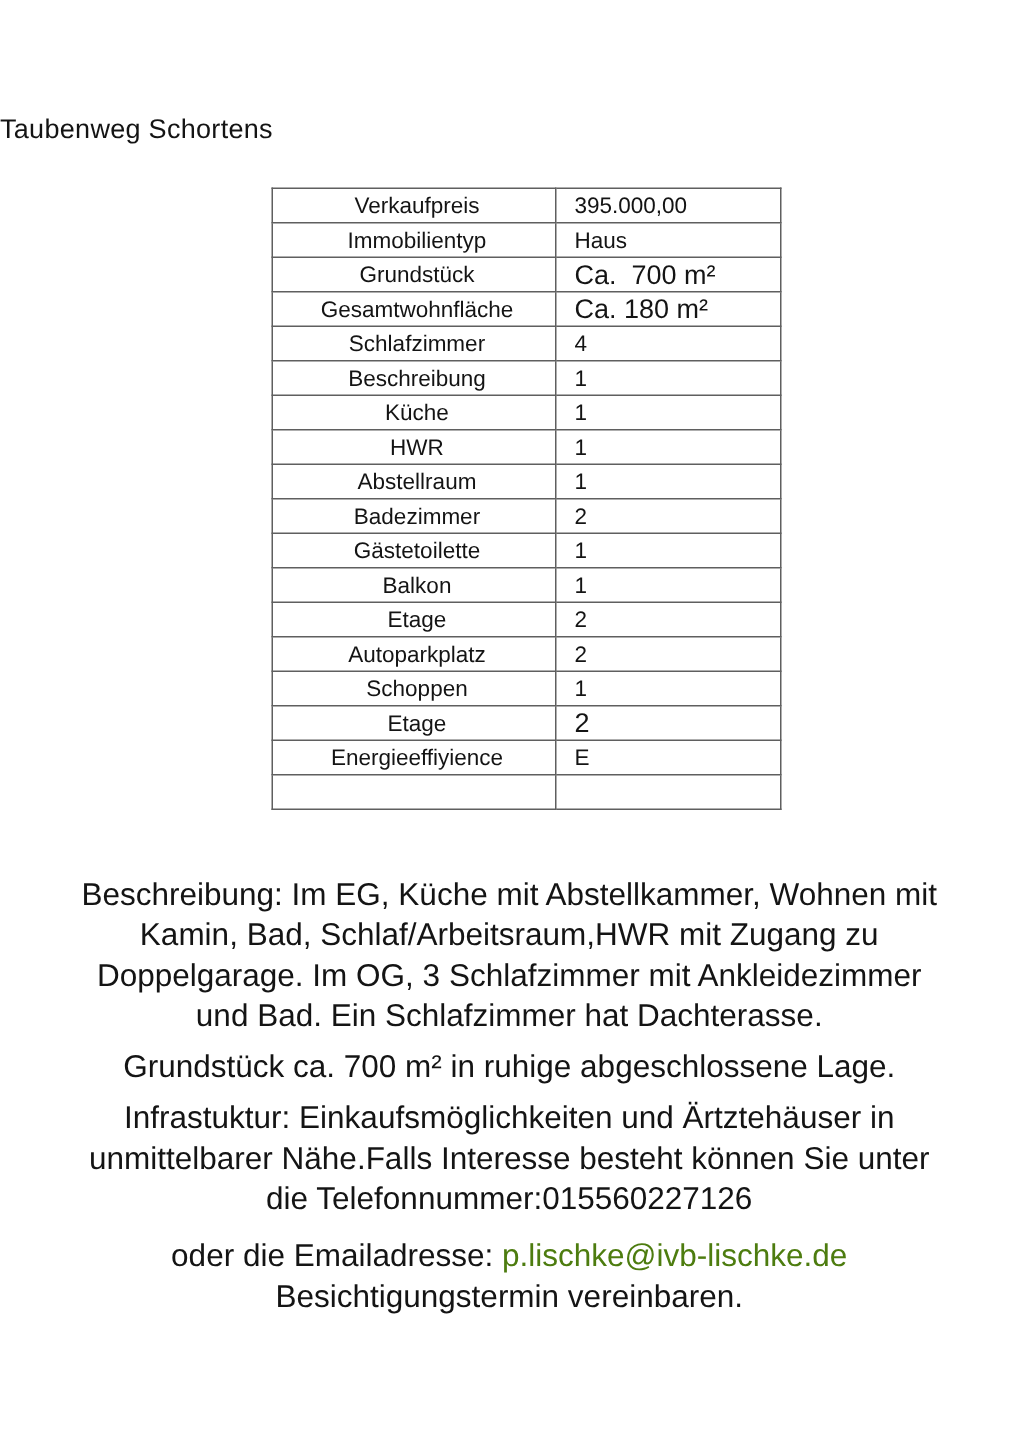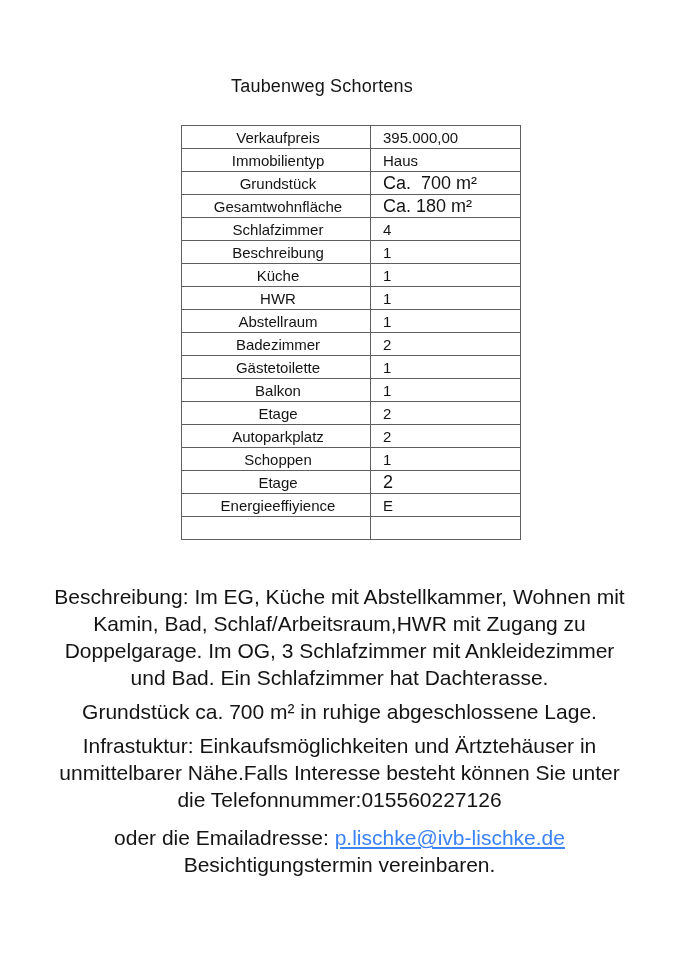--- a/index.html
+++ b/index.html
@@ -12,21 +12,20 @@
     position: relative;
     overflow: hidden;
   }
   .page { position: absolute; inset: 0; }
 
   .doc-title {
     position: absolute;
     top: 76px;
     left: 0;
     width: 644px;
-    text-align: center;
     font-size: 18px;
     letter-spacing: 0.2px;
   }
 
   table.props {
     position: absolute;
     top: 125px;
     left: 181px;
     width: 315px;
     border-collapse: collapse;
@@ -49,22 +48,21 @@
     top: 583px;
     left: 0;
     width: 679px;
     text-align: center;
     font-size: 21px;
     line-height: 27px;
   }
   .para { white-space: pre-line; margin: 0 0 7px 0; }
   .para.last { margin-top: 11px; }
   a.email {
-    color: #3b82f6;
-    text-decoration: underline;
+    color: #4d7c0f;
     cursor: pointer;
   }
 </style>
 </head>
 <body>
 
 <div class="page">
 
   <div class="doc-title">Taubenweg Schortens</div>
 

